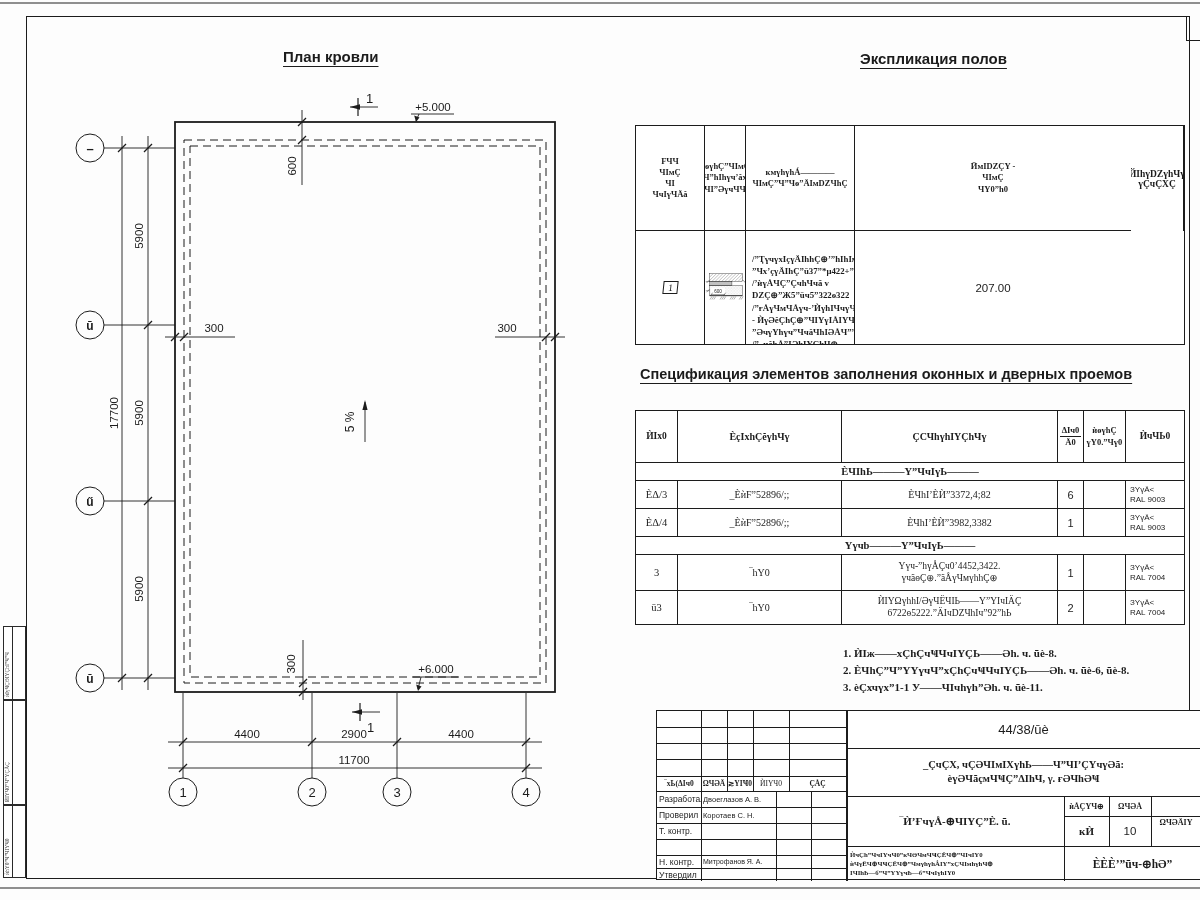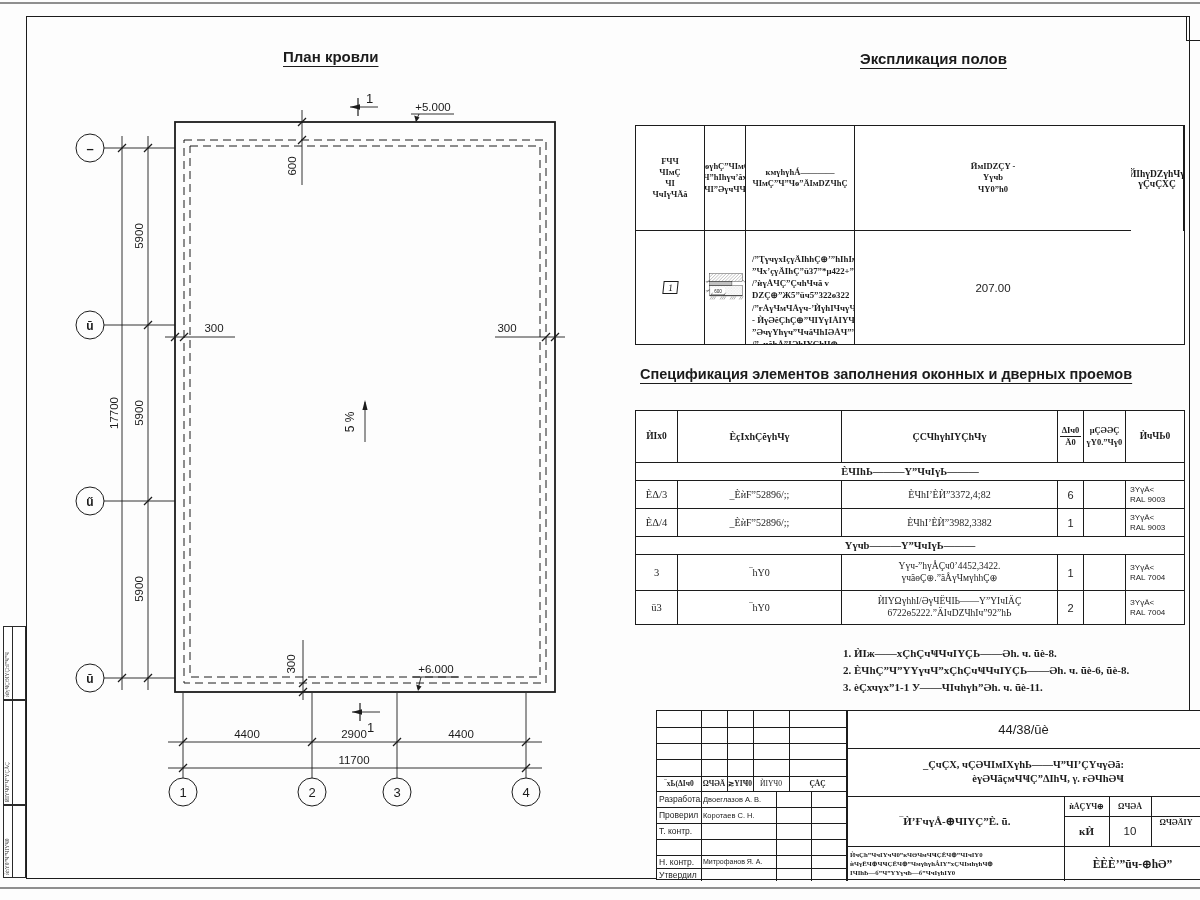--- a/index.html
+++ b/index.html
@@ -26,21 +26,21 @@
   .cell.bot{border-bottom:none}
   .cell.left{justify-content:flex-start;text-align:left}
   .hdr{font-size:8.5px;line-height:1.3;font-family:"Liberation Serif",serif;font-weight:bold}
   .band{grid-column:1/-1;font-family:"Liberation Serif",serif;font-weight:bold;font-size:10.5px}
   .frac{display:flex;flex-direction:column;align-items:center}
   .frac .top{border-bottom:1px solid #1c1c1c;padding:0 2px}
   .posbox{border:1px solid #1c1c1c;padding:0 4px;font-size:10px;transform:skewX(-6deg)}
   
   .tb{position:absolute;left:656px;top:710px;width:544px;height:170px;box-sizing:border-box;
       border:1.5px solid #1c1c1c;border-right:none;background:#fff}
-  .tc{position:absolute;box-sizing:border-box;display:flex;align-items:center;justify-content:center;text-align:right;overflow:hidden}
+  .tc{position:absolute;box-sizing:border-box;display:flex;align-items:center;justify-content:center;text-align:center;overflow:hidden}
   .vl{position:absolute;width:1px;background:#1c1c1c}
   .hl{position:absolute;height:1px;background:#1c1c1c}
   .vl2{position:absolute;width:1.5px;background:#1c1c1c}
   svg text{fill:#1c1c1c;stroke:none;font-family:"Liberation Sans",sans-serif}
 </style>
 </head>
 <body>
 
 <div class="page">
 
@@ -202,21 +202,21 @@
   <div class="abs gridtbl" style="left:635px;top:125px;width:550px;height:220px;grid-template-columns:69px 41px 109px 276px 1fr;grid-template-rows:105px 1fr">
     <div class="cell hdr pre">FЧЧ
 ЧIмÇ
 ЧI
 ЧчIүЧÄă</div>
     <div class="cell hdr pre">ѝѳүhÇ”ЧIмÇ
 ЧмЧ”hIhүч’ăхмÇ
 ЧI”ӘүчЧЧ</div>
     <div class="cell hdr">кмүhүhÁ————ЧIмÇ”Ч”Чѳ”ÄIмǱЧhÇ</div>
     <div class="cell hdr pre last">ЙмIǱÇY -
-Yүчb
+ЧIмÇ
 ЧY0”h0</div>
 
     <div class="cell bot g pre" style="font-size:9.5px;font-weight:bold">ЙIhүǱүhЧү
 үÇчÇХÇ</div>
     <div class="cell bot">
       <span class="posbox g">1</span>
     </div>
     <div class="cell bot">
 
       <svg width="104" height="86" viewBox="0 0 104 86" stroke="#1c1c1c" fill="none" stroke-width="1">
@@ -267,21 +267,21 @@
   <div class="abs gridtbl" style="left:635px;top:410px;width:550px;height:215px;grid-template-columns:42px 164px 216px 26px 42px 1fr;grid-template-rows:52px 18px 28px 28px 18px 36px 1fr">
     <div class="cell hdr" style="font-size:9.5px">ЍIx0</div>
     <div class="cell hdr" style="font-size:10px">ÈçIxhÇĕүhЧү</div>
     <div class="cell hdr" style="font-size:10px">ҪСЧhүhIYÇhЧү</div>
     <div class="cell hdr">
       <span class="frac">
         <span class="top">ΔIч0</span>
         <span>Ä0</span>
       </span>
     </div>
-    <div class="cell hdr pre">μÇӘӘÇ
+    <div class="cell hdr pre">ѝѳүhÇ
 үY0.”Чү0</div>
     <div class="cell hdr last" style="font-size:9.5px">ЍчЧЬ0</div>
 
     <div class="cell band last">ÈЧIhЬ———Ү”ЧчIүЬ———</div>
 
     <div class="cell g" style="font-size:10.5px">ÈΔ/3</div>
     <div class="cell g" style="font-size:10px">_ÈѝF”52896/;;</div>
     <div class="cell g" style="font-size:10px">ÈЧhI’ÈЍ”3372,4;82</div>
     <div class="cell" style="font-size:11px">6</div>
     <div class="cell"></div>

